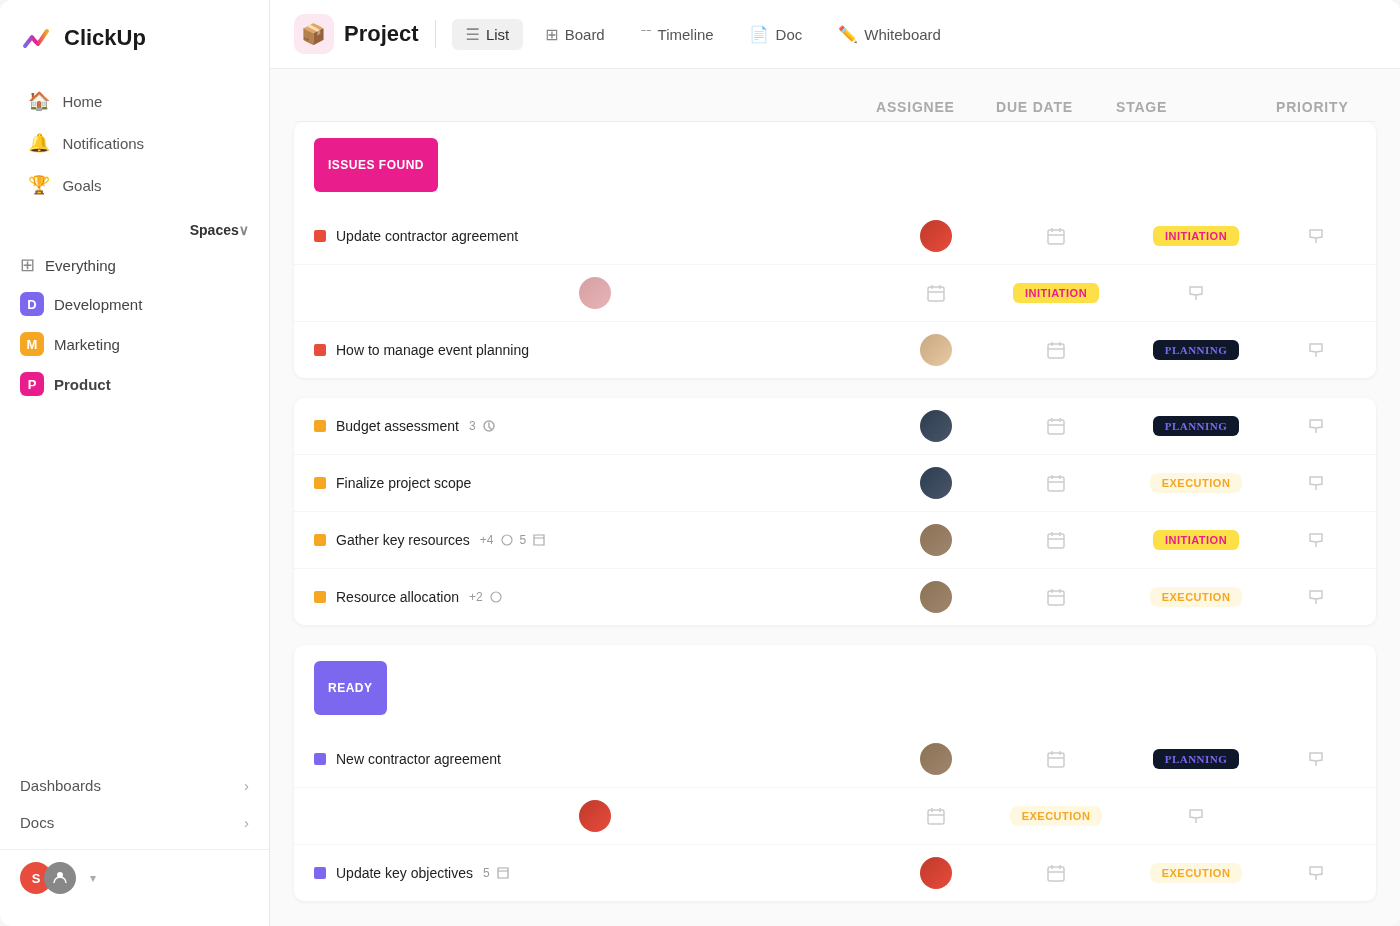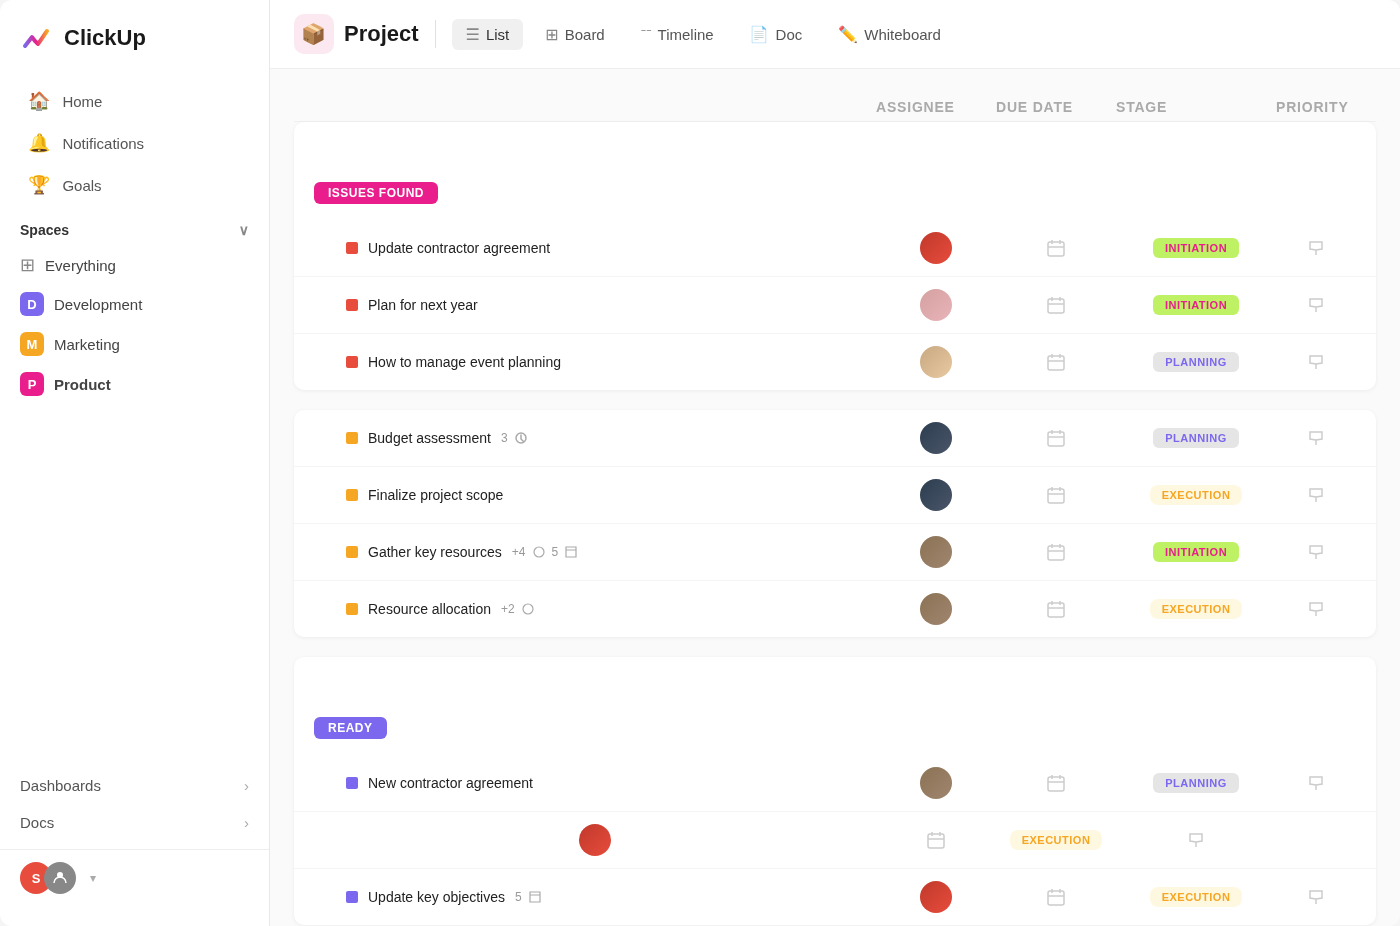--- a/index.html
+++ b/index.html
@@ -36,21 +36,21 @@
       border-radius: 6px;
       margin: 0 8px;
       color: #555;
       font-size: 15px;
     }
     .sidebar-nav-item .nav-icon { font-size: 18px; color: #888; }
 
     .sidebar-section-header {
       display: flex;
       align-items: center;
-      justify-content: space-between;
+      justify-content: flex-end;
       padding: 16px 20px 8px 20px;
       font-size: 14px;
       font-weight: 600;
       color: #333;
     }
     .sidebar-space-item {
       display: flex;
       align-items: center;
       gap: 10px;
       padding: 8px 20px;
@@ -193,27 +193,26 @@
       overflow: hidden;
       box-shadow: 0 1px 4px rgba(0,0,0,0.06);
     }
     .section-header {
       padding: 16px 20px;
       display: flex;
       align-items: center;
     }
     .section-badge {
       display: inline-block;
-      padding: 4px 14px;
+      padding: 20px 14px;
       border-radius: 6px;
       font-size: 12px;
       font-weight: 700;
       letter-spacing: 0.5px;
       color: #fff;
-      margin-top: 44px;
     }
     .badge-issues { background: #e91e8c; }
     .badge-review { background: #f5a623; }
     .badge-ready { background: #7b68ee; }
 
     
     .col-headers {
       display: grid;
       grid-template-columns: 1fr 120px 120px 160px 80px;
       padding: 6px 20px;
@@ -235,21 +234,20 @@
       cursor: pointer;
     }
     .task-row:last-child { border-bottom: none; }
 
     .task-name-cell {
       display: flex;
       align-items: center;
       gap: 10px;
       font-size: 14px;
       color: #222;
-      margin-left: 32px;
     }
     .task-dot {
       width: 12px;
       height: 12px;
       border-radius: 2px;
       flex-shrink: 0;
     }
     .task-dot-red { background: #e74c3c; }
     .task-dot-yellow { background: #f5a623; }
     .task-dot-purple { background: #7b68ee; }
@@ -289,22 +287,22 @@
       display: flex;
       justify-content: center;
     }
     .stage-badge {
       padding: 4px 12px;
       border-radius: 6px;
       font-size: 11px;
       font-weight: 700;
       letter-spacing: 0.5px;
     }
-    .stage-initiation { background: #bef264; color: #e91e8c; }
-    .stage-planning { background: #e5e5e5; color: #7b68ee; }
+    .stage-initiation { background: #fde047; color: #e91e8c; }
+    .stage-planning { background: #0f172a; color: #7b68ee; font-family: Liberation Serif, serif; }
     .stage-execution { background: #fff8e1; color: #f5a623; border-radius: 8px; }
 
     .priority-cell {
       display: flex;
       justify-content: center;
       color: #ccc;
       font-size: 16px;
     }
 
     
@@ -464,24 +462,20 @@
         </div>
         <div class="priority-cell">
           <svg width="18" height="18" viewBox="0 0 18 18" fill="none">
               <path d="M3 3h12v7l-6 1-6-1V3z" stroke="#ccc" stroke-width="1.5"></path>
               <line x1="9" y1="11" x2="9" y2="16" stroke="#ccc" stroke-width="1.5"></line>
             </svg>
         </div>
       </div>
 
       <div class="task-row">
-        <div class="task-name-cell">
-          <span class="task-dot task-dot-red"></span>
-          <span>Plan for next year</span>
-        </div>
         <div class="assignee-cell">
           <div class="assignee-avatar face-2"></div>
         </div>
         <div class="due-date-cell">
           <svg width="20" height="20" viewBox="0 0 20 20" fill="none">
               <rect x="2" y="4" width="16" height="14" rx="2" stroke="#ccc" stroke-width="1.5"></rect>
               <line x1="6" y1="2" x2="6" y2="6" stroke="#ccc" stroke-width="1.5"></line>
               <line x1="14" y1="2" x2="14" y2="6" stroke="#ccc" stroke-width="1.5"></line>
               <line x1="2" y1="9" x2="18" y2="9" stroke="#ccc" stroke-width="1.5"></line>
             </svg>

